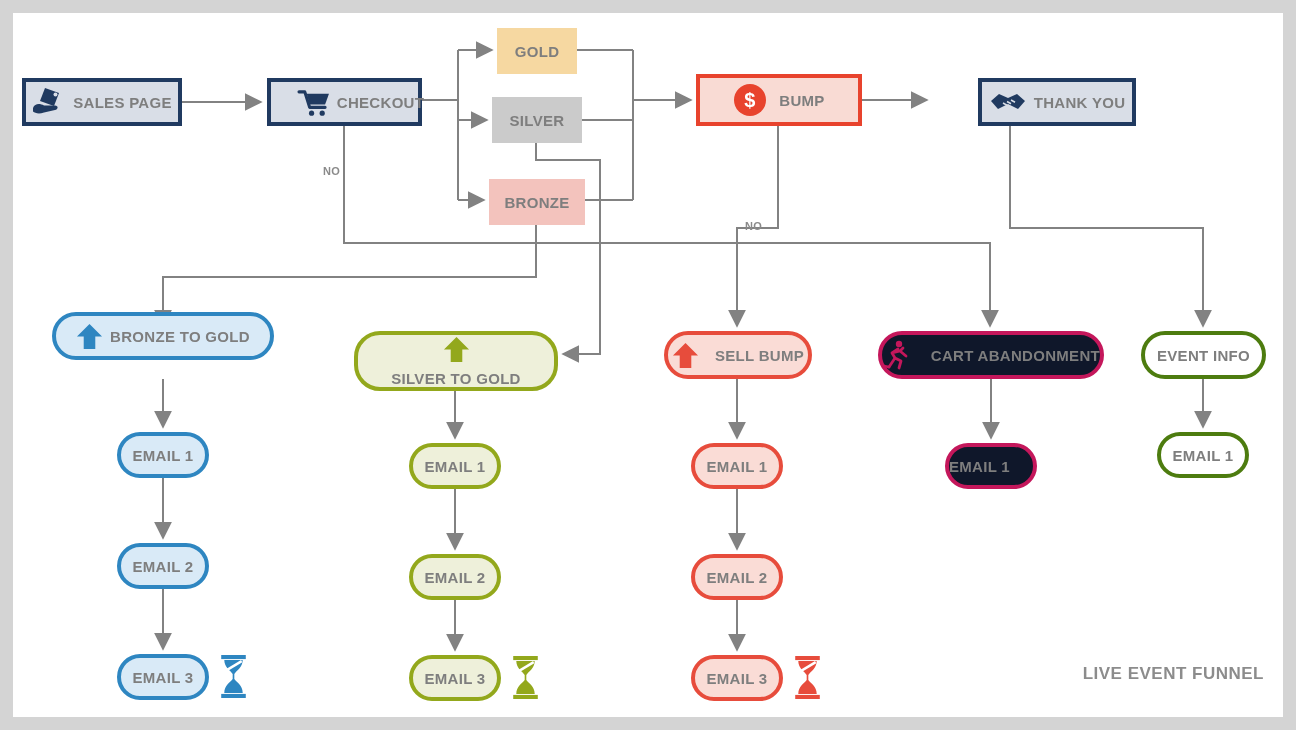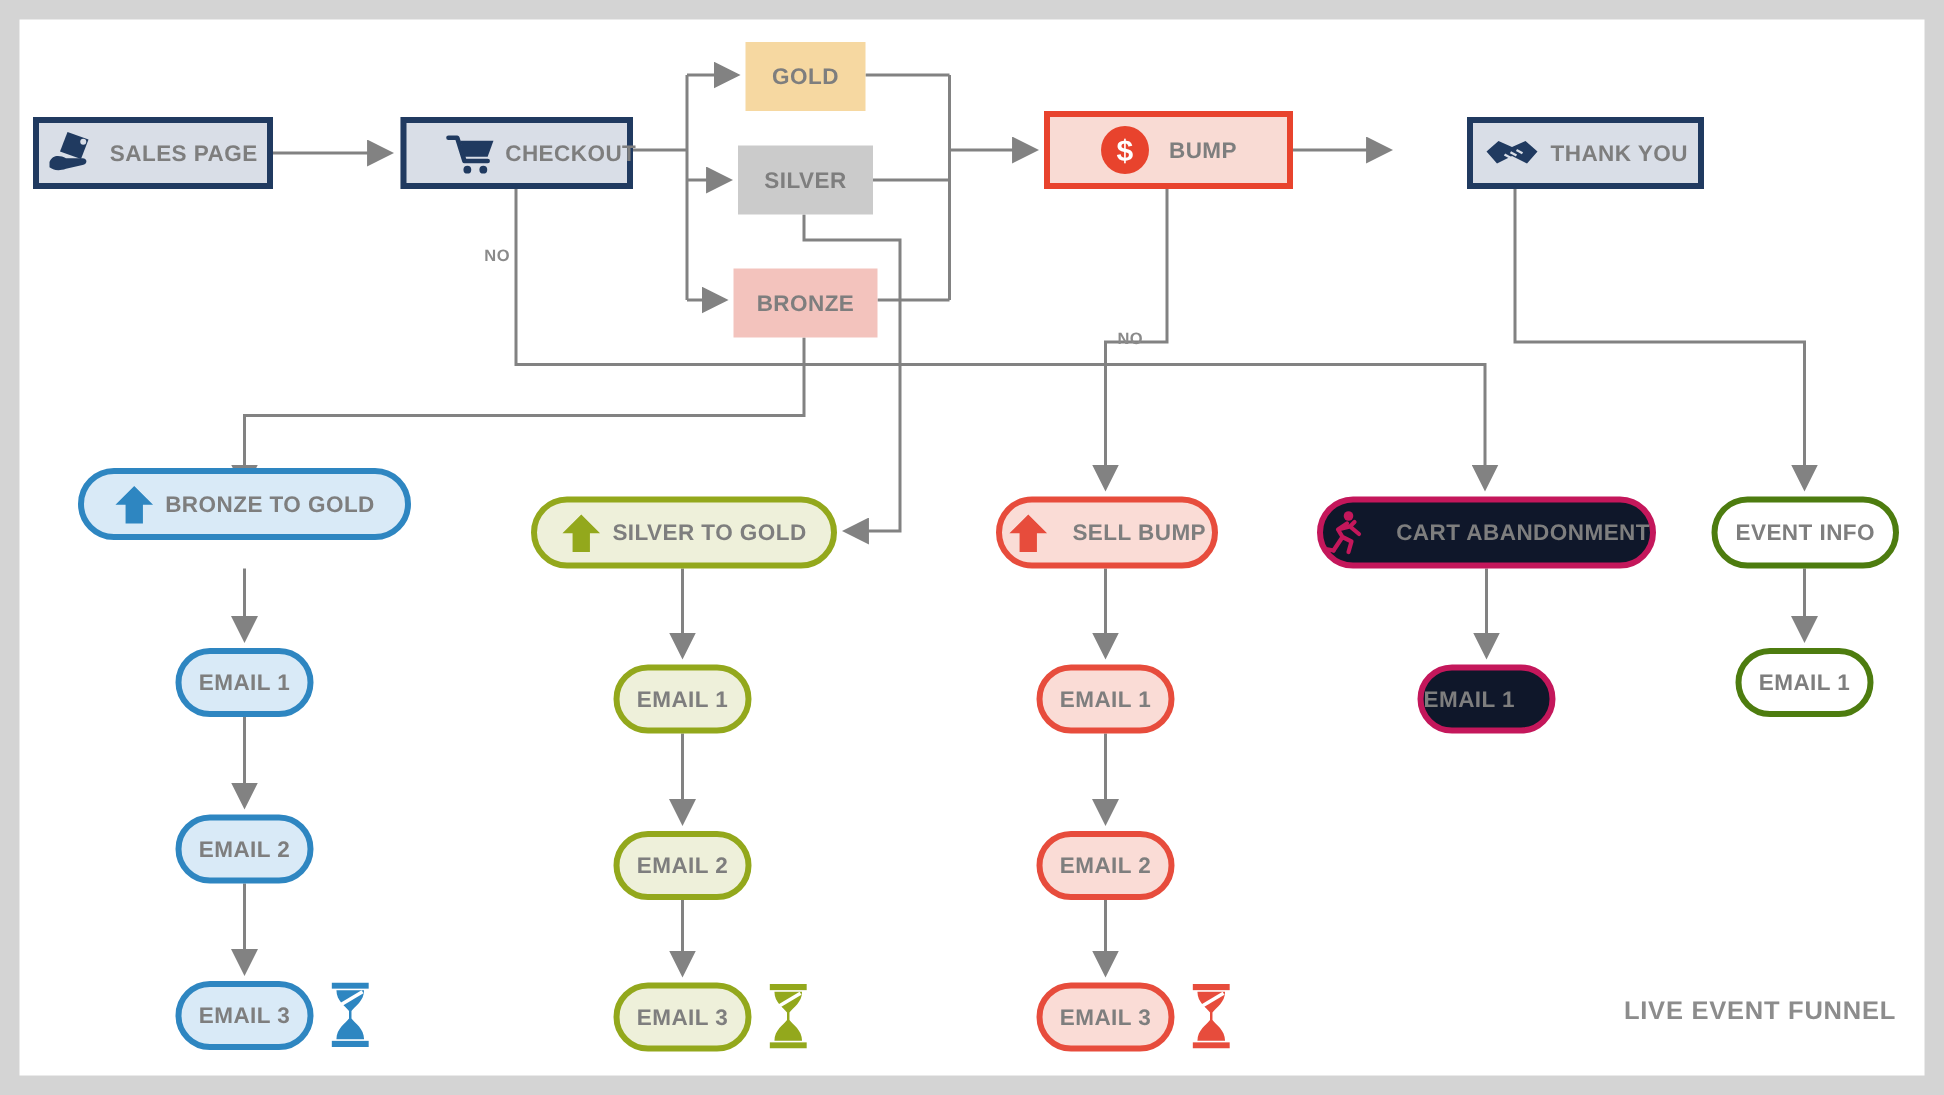--- a/index.html
+++ b/index.html
@@ -120,21 +120,21 @@
   <div class="no-label" style="left:312px;top:165px;width:28px;text-align:right;">NO</div>
   <div class="no-label" style="left:745px;top:220px;">NO</div>
 
   <div class="node pill p-blue" style="left:52px;top:312px;width:222px;height:48px;">
     <svg class="ic" width="27" height="27" viewBox="0 0 28 28" style="color:#2E86C1;">
       <path d="M14 1 L27 14 H20 V27 H8 V14 H1 Z" fill="currentColor"></path>
     </svg>
     <span>BRONZE TO GOLD</span>
   </div>
 
-  <div class="node pill p-green" style="left:354px;top:331px;width:204px;height:48px;">
+  <div class="node pill p-green" style="left:354px;top:331px;width:204px;height:60px;flex-direction:column;">
     <svg class="ic" width="27" height="27" viewBox="0 0 28 28" style="color:#93A81C;">
       <path d="M14 1 L27 14 H20 V27 H8 V14 H1 Z" fill="currentColor"></path>
     </svg>
     <span>SILVER TO GOLD</span>
   </div>
 
   <div class="node pill p-red" style="left:664px;top:331px;width:148px;height:48px;">
     <svg class="ic" width="27" height="27" viewBox="0 0 28 28" style="color:#E74C3C;">
       <path d="M14 1 L27 14 H20 V27 H8 V14 H1 Z" fill="currentColor"></path>
     </svg>

